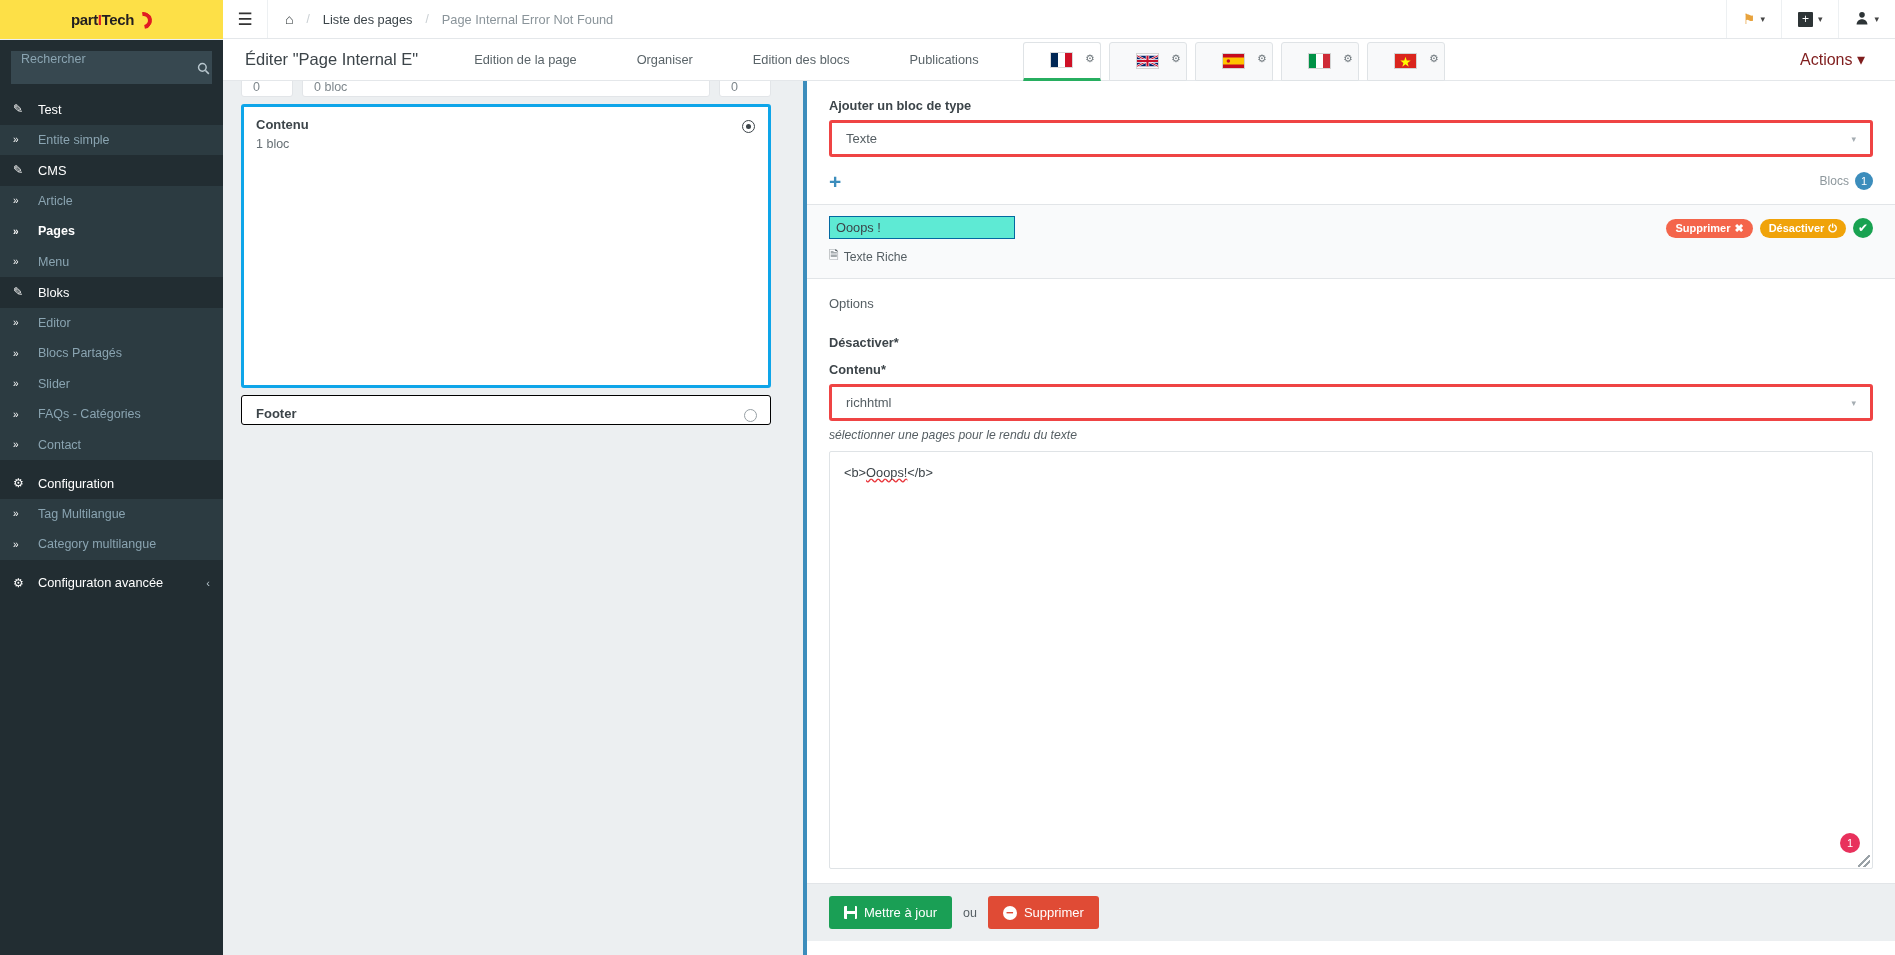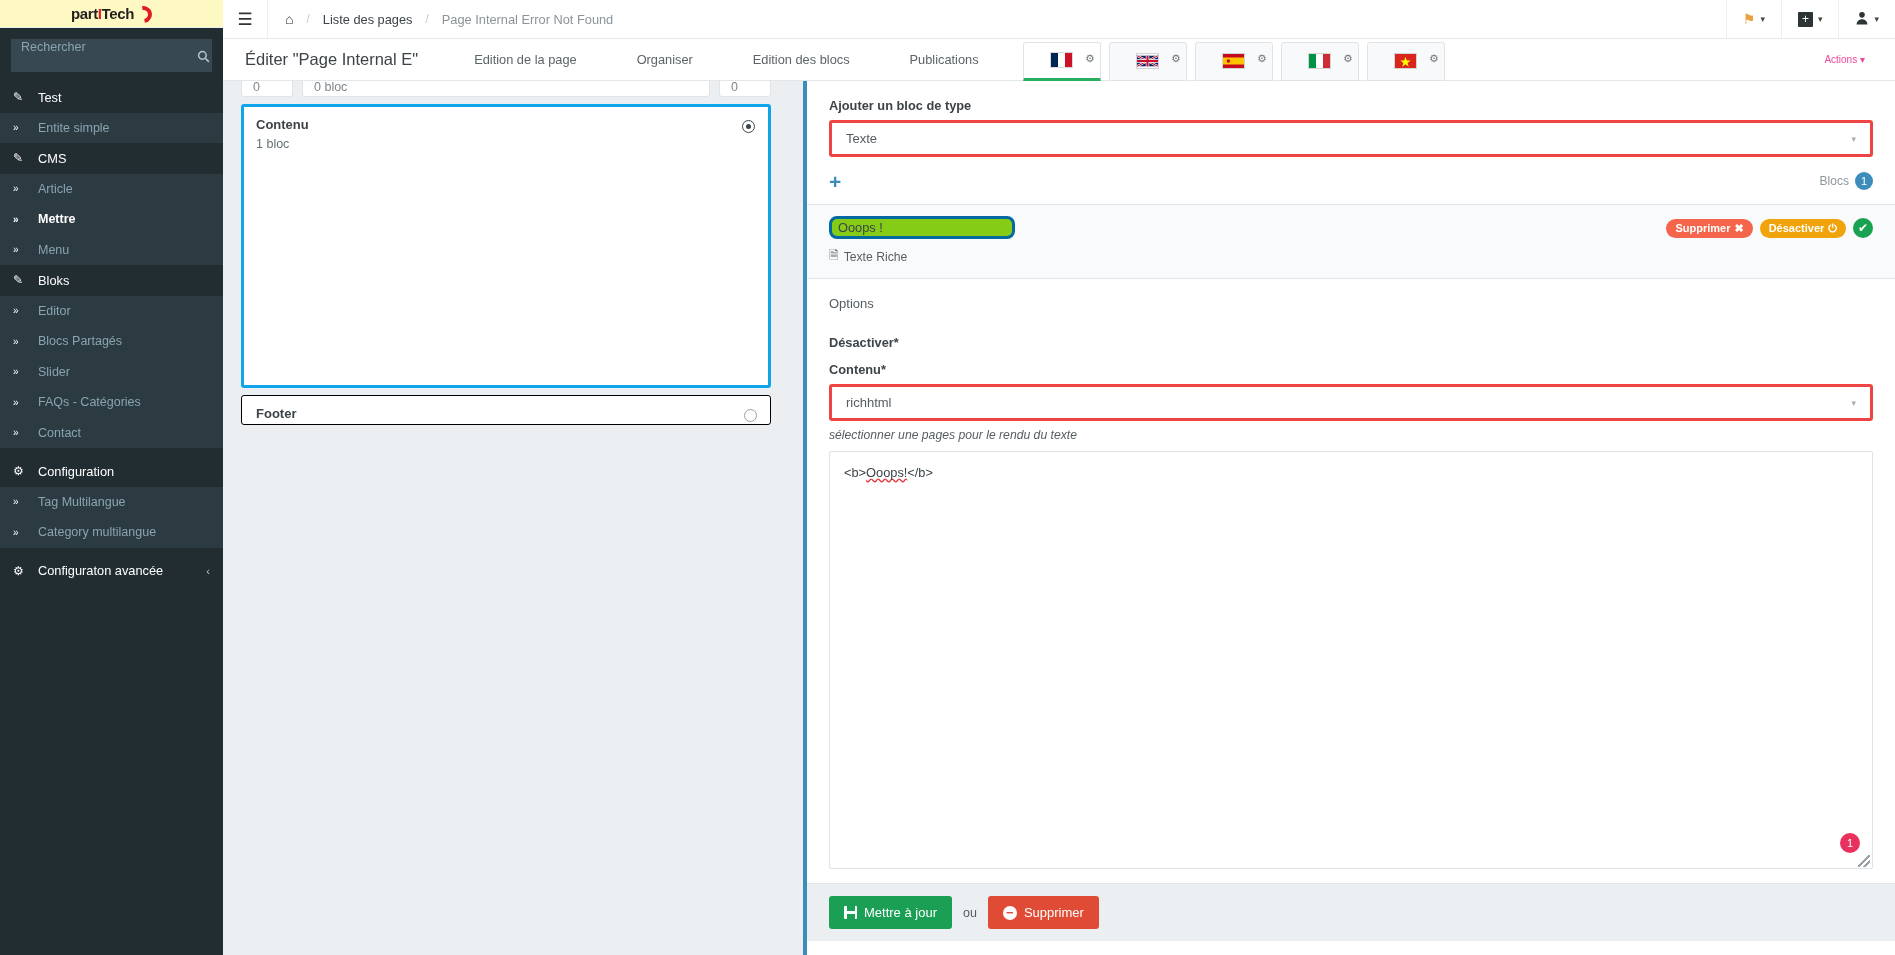--- a/index.html
+++ b/index.html
@@ -14,21 +14,21 @@
   
   .app { display: flex; width: 1895px; height: 955px; }
 
   
   .sidebar {
     width: 223px; min-width: 223px; height: 955px;
     background: #222d32;
     display: flex; flex-direction: column;
   }
   .logo-box {
-    height: 28px; background: #fef9c3;
+    height: 40px; background: #fde047;
     display: flex; align-items: center; justify-content: center;
     border-bottom: 1px solid #eceff1;
   }
   .logo-text {
     font-size: 15px; font-weight: bold; letter-spacing: -0.4px;
     color: #231f20; position: relative; white-space: nowrap;
   }
   .logo-text .i-red { color: #e11b22; }
   .logo-swoosh {
     display: inline-block; width: 17px; height: 17px;
@@ -119,21 +119,21 @@
     display: flex; align-items: center; justify-content: center; position: relative;
     cursor: pointer; border-radius: 3px 3px 0 0;
   }
   .lang-tab.active { background: #ffffff; border-bottom: 3px solid #27ae60; }
   .flag {
     width: 23px; height: 16px; display: block; border: 1px solid rgba(0,0,0,.15);
   }
   .gear {
     position: absolute; right: 5px; top: 9px; font-size: 10.5px; color: #6b7479; cursor: pointer;
   }
-  .actions-btn { margin-left: auto; font-size: 10px; color: #ec4899; cursor: pointer; padding-right: 8px; }
+  .actions-btn { margin-left: auto; font-size: 16px; color: #7f1d1d; cursor: pointer; padding-right: 8px; }
 
   
   .content { flex: 1; display: flex; min-height: 0; background: #eceff1; overflow: hidden; }
 
   
   .leftcol {
     width: 570px; min-width: 570px; padding: 0 22px 0 18px;
     overflow: hidden; position: relative;
   }
   .tree-row-cut {
@@ -194,23 +194,23 @@
     display: flex; align-items: center; justify-content: center; font-size: 11px; padding: 0 6px;
   }
 
   .block-card {
     border-top: 1px solid #e2e5e8; border-bottom: 1px solid #e2e5e8;
     background: #f9fafb; margin-top: 9px; padding: 11px 22px 11px 22px;
     display: flex; align-items: flex-start;
   }
   .block-left { flex: 1; }
   .block-title-input {
-    width: 186px; height: 23px; border: 3px solid #0369a1; border-radius: 8px;
+    width: 186px; height: 23px; border: 1px solid #0369a1; border-radius: 0;
     font-size: 12.8px; padding: 0 6px; color: #3c4449; outline: none;
-    font-family: "Liberation Sans", sans-serif; background: #84cc16;
+    font-family: "Liberation Sans", sans-serif; background: #5eead4;
   }
   .block-type { display: flex; align-items: center; gap: 5px; margin-top: 7px; font-size: 12.2px; color: #555e63; }
   .doc-icon { font-size: 12px; color: #555e63; }
   .block-actions { display: flex; align-items: center; gap: 7px; margin-top: 2px; }
   .pill {
     border-radius: 11px; color: #ffffff; font-size: 11px; font-weight: bold;
     padding: 3px 9px; display: flex; align-items: center; gap: 4px; cursor: pointer; white-space: nowrap;
   }
   .pill.del { background: #f4654b; }
   .pill.off { background: #f0a30a; }
@@ -310,21 +310,21 @@
       <div class="nav-item header-lvl">
         <span class="ni-icon">✎</span>
         <span>CMS</span>
       </div>
       <div class="nav-item sub">
         <span class="ni-icon">»</span>
         <span>Article</span>
       </div>
       <div class="nav-item sub active">
         <span class="ni-icon">»</span>
-        <span>Mettre</span>
+        <span>Pages</span>
       </div>
       <div class="nav-item sub">
         <span class="ni-icon">»</span>
         <span>Menu</span>
       </div>
       <div class="nav-item header-lvl">
         <span class="ni-icon">✎</span>
         <span>Bloks</span>
       </div>
       <div class="nav-item sub">

